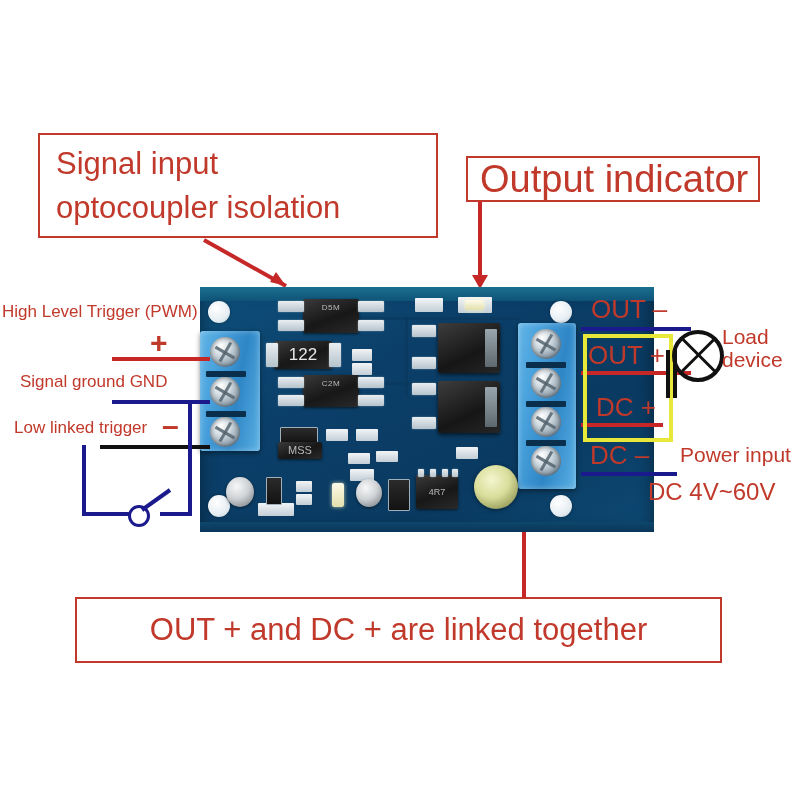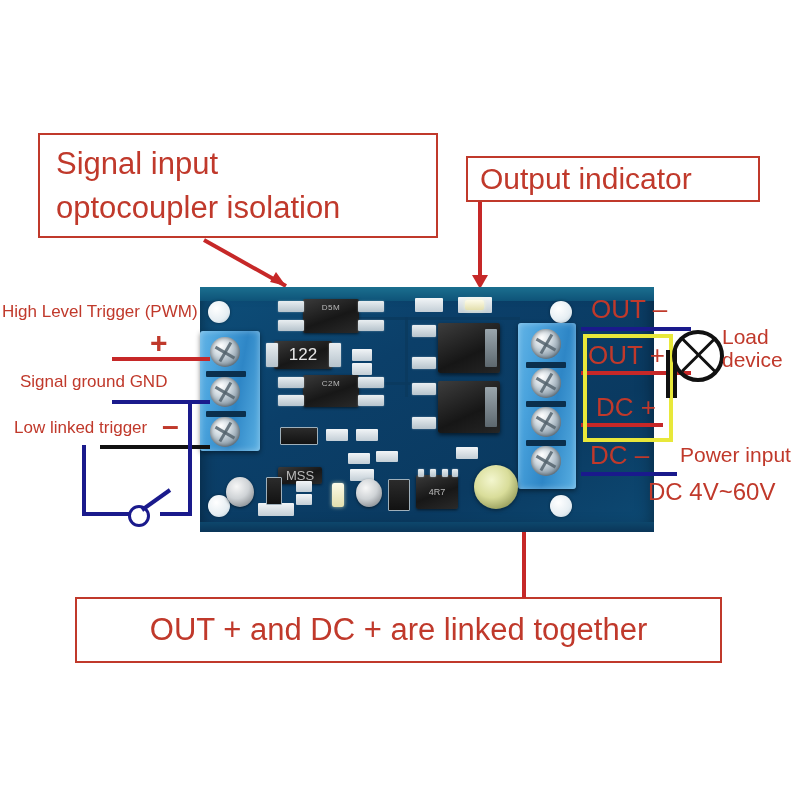--- a/index.html
+++ b/index.html
@@ -11,21 +11,21 @@
   
   .callout{
     position:absolute;border:2px solid #c0392b;background:#ffffff;
     color:#c0392b;display:flex;align-items:center;justify-content:flex-start;
     box-sizing:border-box;
   }
   #signal-input-box{left:38px;top:133px;width:400px;height:105px;
     flex-direction:column;align-items:flex-start;justify-content:center;padding-left:16px;}
   #signal-input-box .ln{font-size:31px;line-height:44px;white-space:nowrap;}
   #output-ind-box{left:466px;top:156px;width:294px;height:46px;padding-left:12px;}
-  #output-ind-box .ln{font-size:30px;line-height:34px;white-space:nowrap;}
+  #output-ind-box .ln{font-size:38px;line-height:34px;white-space:nowrap;}
   #linked-box{left:75px;top:597px;width:647px;height:66px;
       align-items:center;justify-content:center;}
   #linked-box .ln{font-size:31px;line-height:36px;white-space:nowrap;}
 
   
   .rlabel{position:absolute;color:#c0392b;white-space:nowrap;}
 
   
   .wire{position:absolute;}
   .h-red{background:#c62828;height:4px;}
@@ -188,21 +188,21 @@
       <div class="tab"></div>
     </div>
     <div class="pad" style="left:212px;top:96px;width:24px;height:12px;"></div>
     <div class="pad" style="left:212px;top:130px;width:24px;height:12px;"></div>
 
     <div class="smdw" style="left:152px;top:62px;width:20px;height:12px;"></div>
     <div class="smdw" style="left:152px;top:76px;width:20px;height:12px;"></div>
     <div class="smd" style="left:80px;top:140px;width:36px;height:16px;"></div>
     <div class="smdw" style="left:126px;top:142px;width:22px;height:12px;"></div>
     <div class="smdw" style="left:156px;top:142px;width:22px;height:12px;"></div>
-    <div class="ic" style="left:78px;top:180px;width:44px;height:17px;line-height:17px;font-size:13px;">
+    <div class="ic" style="left:78px;top:155px;width:44px;height:17px;line-height:17px;font-size:11px;">
       <span>MSS</span>
     </div>
     <div class="smdw" style="left:148px;top:166px;width:22px;height:11px;"></div>
     <div class="smdw" style="left:176px;top:164px;width:22px;height:11px;"></div>
     <div class="smdw" style="left:150px;top:182px;width:24px;height:12px;"></div>
     <div class="smdw" style="left:256px;top:160px;width:22px;height:12px;"></div>
 
     <div class="ind" style="left:26px;top:190px;width:28px;height:30px;"></div>
     <div class="smdw" style="left:58px;top:216px;width:36px;height:13px;"></div>
     <div class="smd" style="left:66px;top:190px;width:14px;height:26px;"></div>

